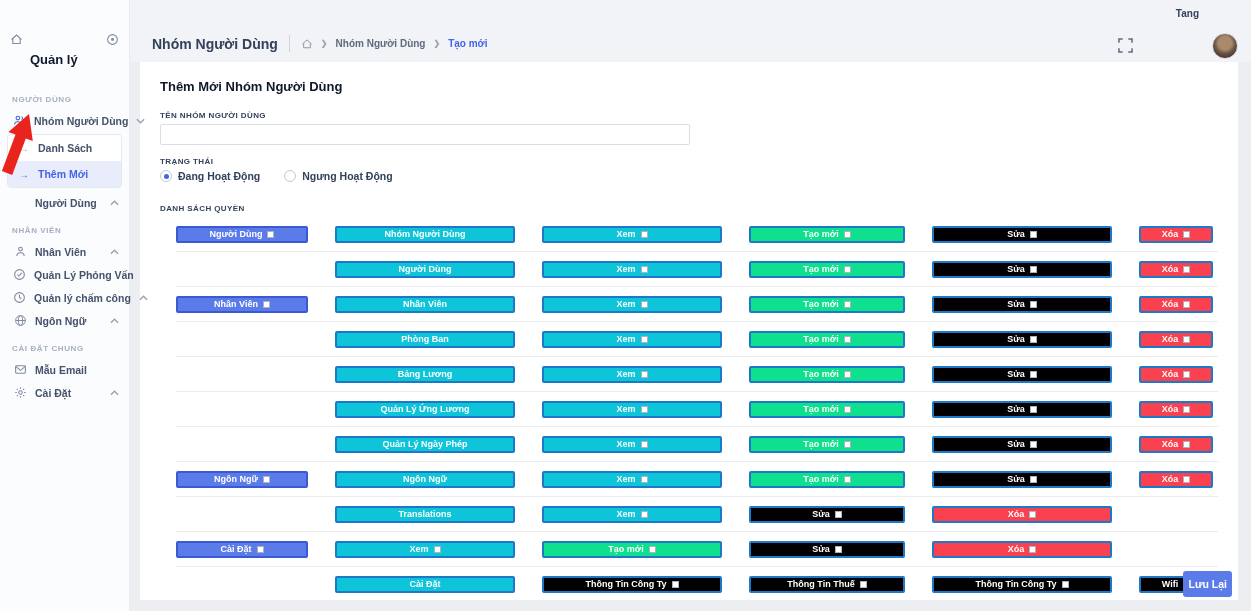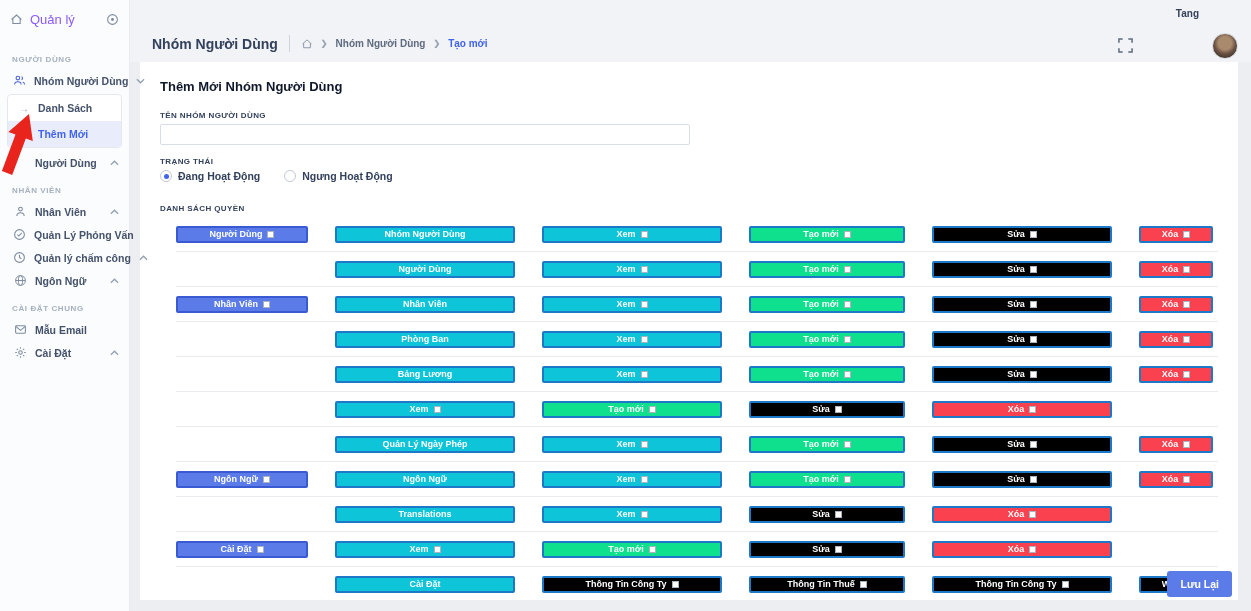--- a/index.html
+++ b/index.html
@@ -10,21 +10,21 @@
     position:relative;
     overflow:hidden;
     color:#33415c;
   }
   
   .sidebar {
     position:absolute; left:0; top:0; width:130px; height:611px;
     background:#fbfcfd; border-right:1px solid #e8ebef; z-index:2;
   }
   .sb-header { display:flex; align-items:center; gap:7px; padding:12px 10px 0 10px; }
-  .sb-title { color:#8b5cf6; font-weight:normal; font-size:13px; flex:1; }
+  .sb-title { color:#0f172a; font-weight:bold; font-size:13px; flex:1;margin-top:40px; }
   .icon { display:inline-flex; align-items:center; justify-content:center; color:#7d8aa0; }
   .sb-nav { padding-top:16px; }
   .sb-section-label { font-size:8px; font-weight:bold; color:#a6b0c0; letter-spacing:.6px; padding:12px 12px 5px 12px; }
   .sb-item { display:flex; align-items:center; gap:8px; padding:5px 10px 5px 13px; font-size:10.5px; font-weight:600; color:#45526b; cursor:pointer; }
   .sb-item .icon { width:14px; }
   .sb-item .no-icon { width:14px; }
   .sb-item .lbl { flex:1; white-space:nowrap; }
   .sb-item .chev { margin-left:auto; color:#93a0b3; display:inline-flex; }
   .sb-item.expanded .icon { color:#4a63d8; }
   .sb-sub { margin:2px 7px 4px 7px; border:1px solid #e4e9f0; border-radius:4px; background:#fff; overflow:hidden; }
@@ -67,21 +67,21 @@
   .perm-row:last-child { border-bottom:none; }
   .perm-btn { height:17px; border:2px solid #1d79c8; border-radius:2px; display:flex; align-items:center; justify-content:center;
     gap:5px; font-size:9px; font-weight:bold; color:#fff; cursor:pointer; line-height:1; white-space:nowrap; }
   .cbx { width:7px; height:7px; background:#fff; border:1px solid #a9b2be; flex:none; }
   .c-blue   { background:#5b7ce8; border-color:#3a5ad4; }
   .c-cyan   { background:#0ec4d8; }
   .c-green  { background:#0ee08d; }
   .c-orange { background:#000000; }
   .c-red    { background:#f9414f; }
   .save-btn { position:absolute; right:6px; bottom:3px; background:#5b7ce8; color:#fff; border:none; border-radius:3px;
-    font-size:10.5px; font-weight:600; padding:7px 13px; font-family:inherit; cursor:pointer; }
+    font-size:10.5px; font-weight:600; padding:7px 5px; font-family:inherit; cursor:pointer; }
 </style>
 </head>
 <body>
 
 <aside class="sidebar">
   <div class="sb-header">
     <span class="icon">
       <svg width="13" height="13" viewBox="0 0 16 16" fill="none" stroke="currentColor" stroke-width="1.3">
           <path d="M2 8l6-5.5L14 8M3.5 7v6h9V7"></path>
         </svg>
@@ -379,20 +379,23 @@
             <span class="cbx"></span>
           </div>
           <div class="perm-btn c-red">
             <span>Xóa</span>
             <span class="cbx"></span>
           </div>
         </div>
         <div class="perm-row">
           <div></div>
           <div class="perm-btn c-cyan">
+            <span>Quản Lý Ứng Lương</span>
+          </div>
+          <div class="perm-btn c-cyan">
             <span>Xem</span>
             <span class="cbx"></span>
           </div>
           <div class="perm-btn c-green">
             <span>Tạo mới</span>
             <span class="cbx"></span>
           </div>
           <div class="perm-btn c-orange">
             <span>Sửa</span>
             <span class="cbx"></span>

